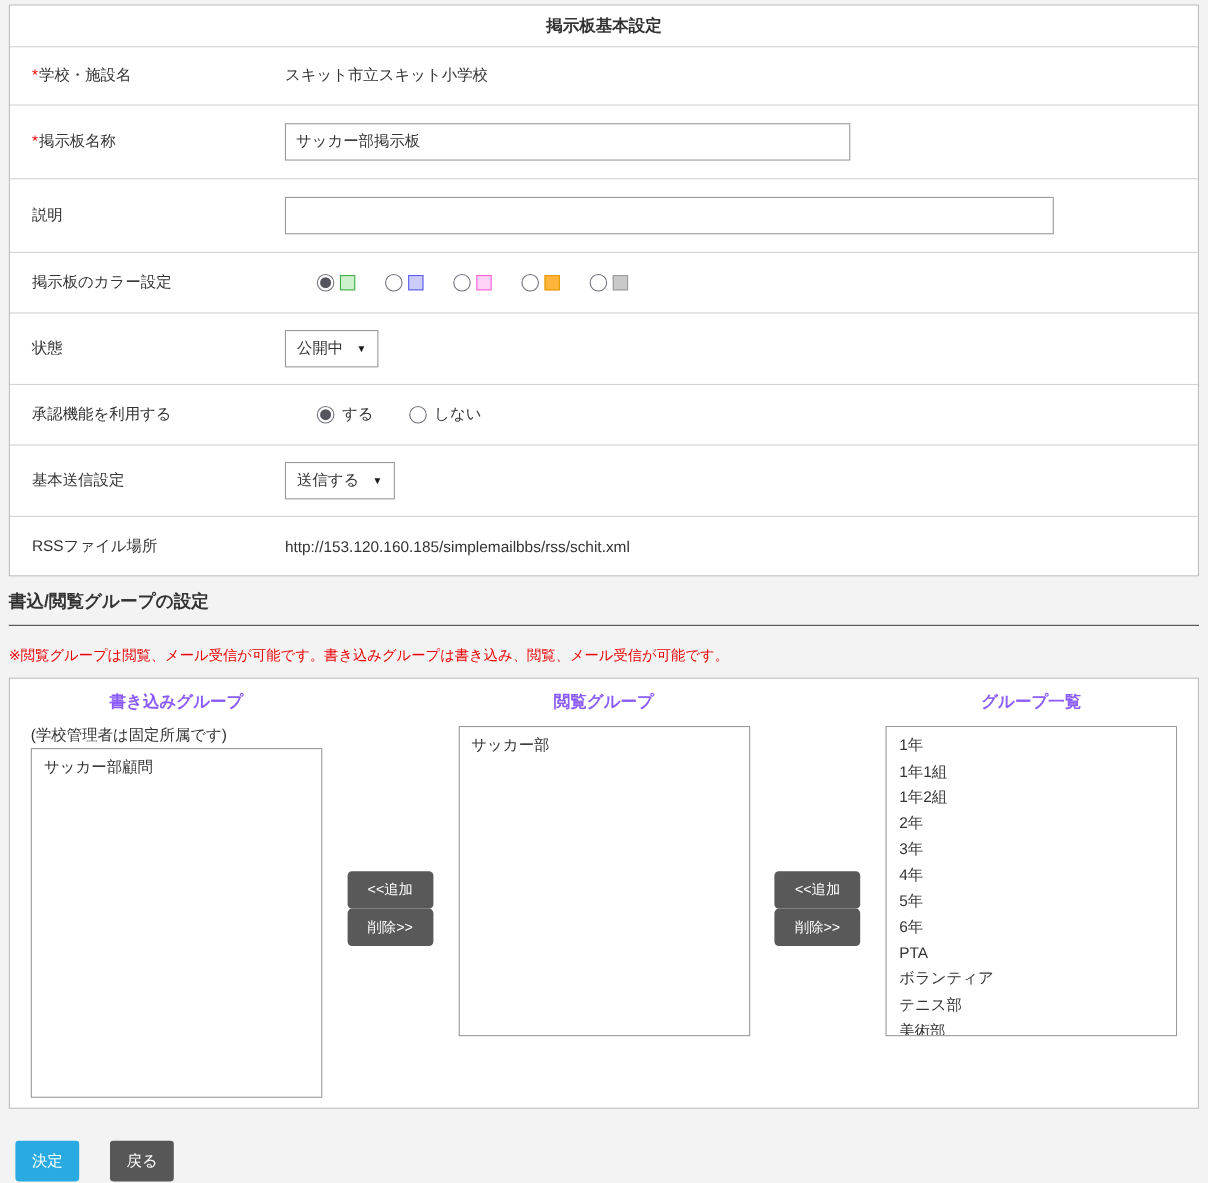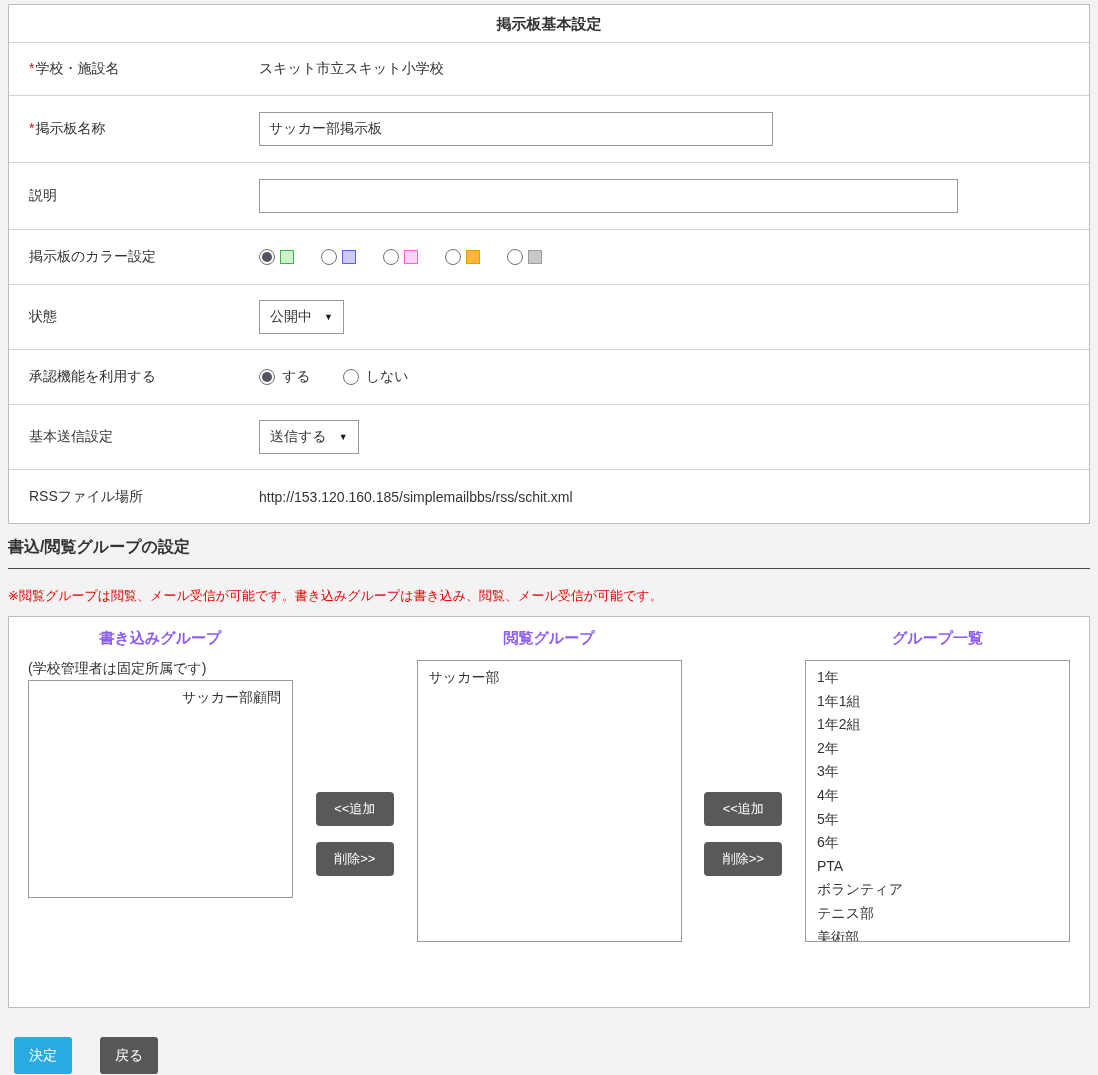--- a/index.html
+++ b/index.html
@@ -28,21 +28,21 @@
   }
   .frow .flabel{
     width:230px;flex:0 0 230px;
     padding-left:20px;
     color:#333;
   }
   .req{color:#e80000;margin-right:1px;}
   .fval{color:#333;}
   .h52{min-height:52px;}
   .h53{min-height:53px;}
-  .h54{min-height:54px;}
+  .h54{min-height:54px;gap:29px;}
   .h64{min-height:64px;}
   .h66{min-height:66px;}
 
   input.txt{
     height:34px;border:1px solid #999;background:#fff;
     font-family:inherit;font-size:14px;color:#333;
     padding:0 9px;box-sizing:border-box;
   }
   .w-name{width:514px;}
   .w-desc{width:699px;}
@@ -94,37 +94,37 @@
     text-align:center;font-weight:bold;font-size:15px;color:#8b5cf6;
     margin-bottom:12px;
   }
   .gcol-note{font-size:14px;color:#333;margin-bottom:2px;}
   .listbox{
     border:1px solid #9a9a9a;background:#fff;
     box-sizing:border-box;overflow:auto;
     padding:5px 0;
   }
   .lb-tall{height:282px;}
-  .lb-short{height:218px;text-align:right;}
+  .lb-short{height:318px;}
   .list-item{
     padding:2px 11px;line-height:19.6px;color:#333;cursor:default;
     white-space:nowrap;
   }
   .btncol{
     width:80px;flex:0 0 80px;
     display:flex;flex-direction:column;align-items:center;
     margin-top:163px;
   }
   .mv-btn{
     width:78px;height:34px;
     background:#595959;color:#fff;border:none;border-radius:4px;
     font-family:inherit;font-size:13px;
     cursor:pointer;
   }
-  .mv-btn + .mv-btn{margin-top:16px;text-align:center;}
+  .mv-btn + .mv-btn{margin-top:0;text-align:center;}
 
   
   .actions{margin:29px 0 0 6px;display:flex;}
   .act-btn{
     height:37px;border:none;border-radius:3px;
     color:#fff;font-family:inherit;font-size:14px;
     padding:0 15px;cursor:pointer;
   }
   .act-submit{background:#29abe2;}
   .act-back{background:#575757;margin-left:28px;}

